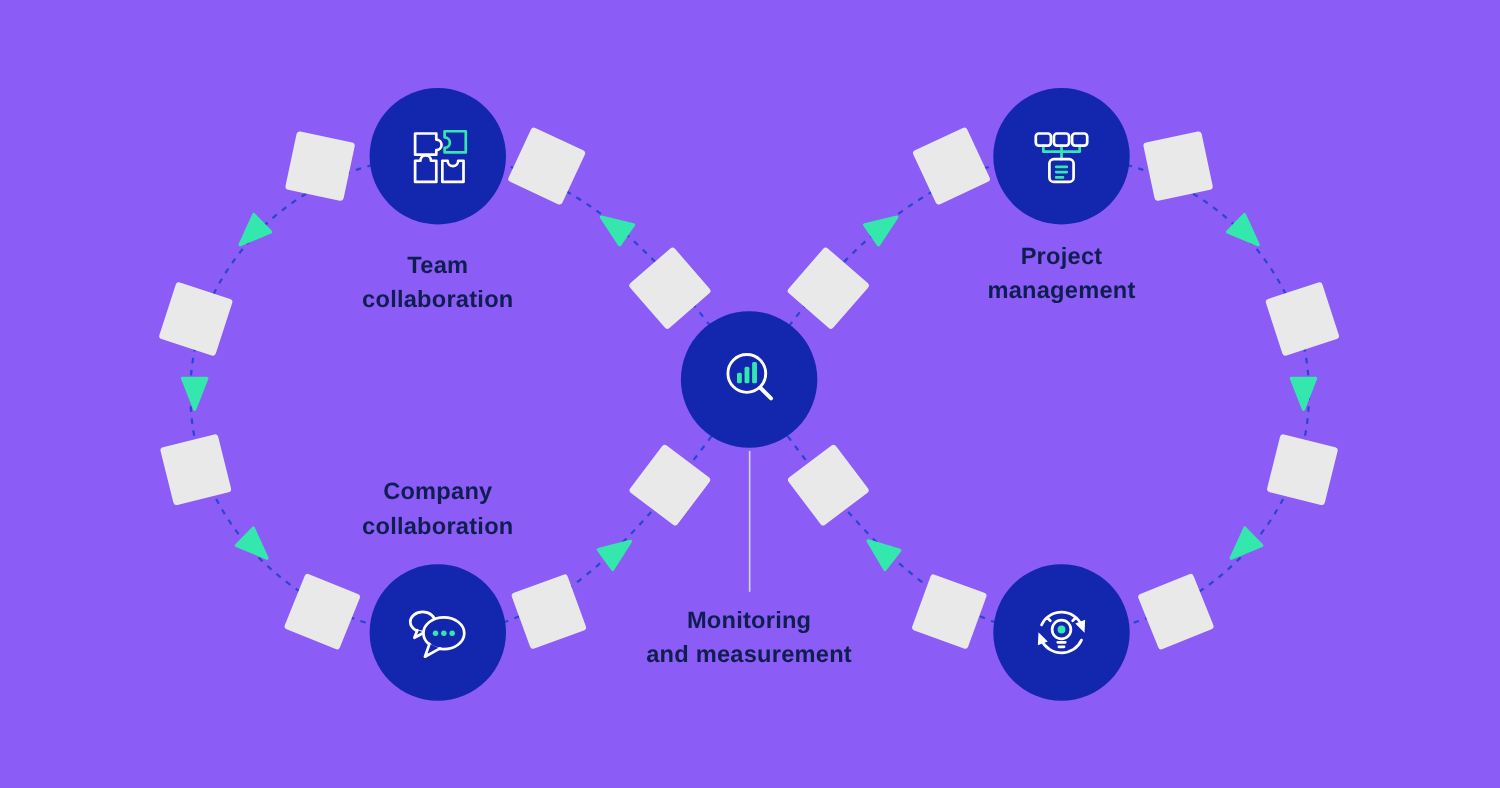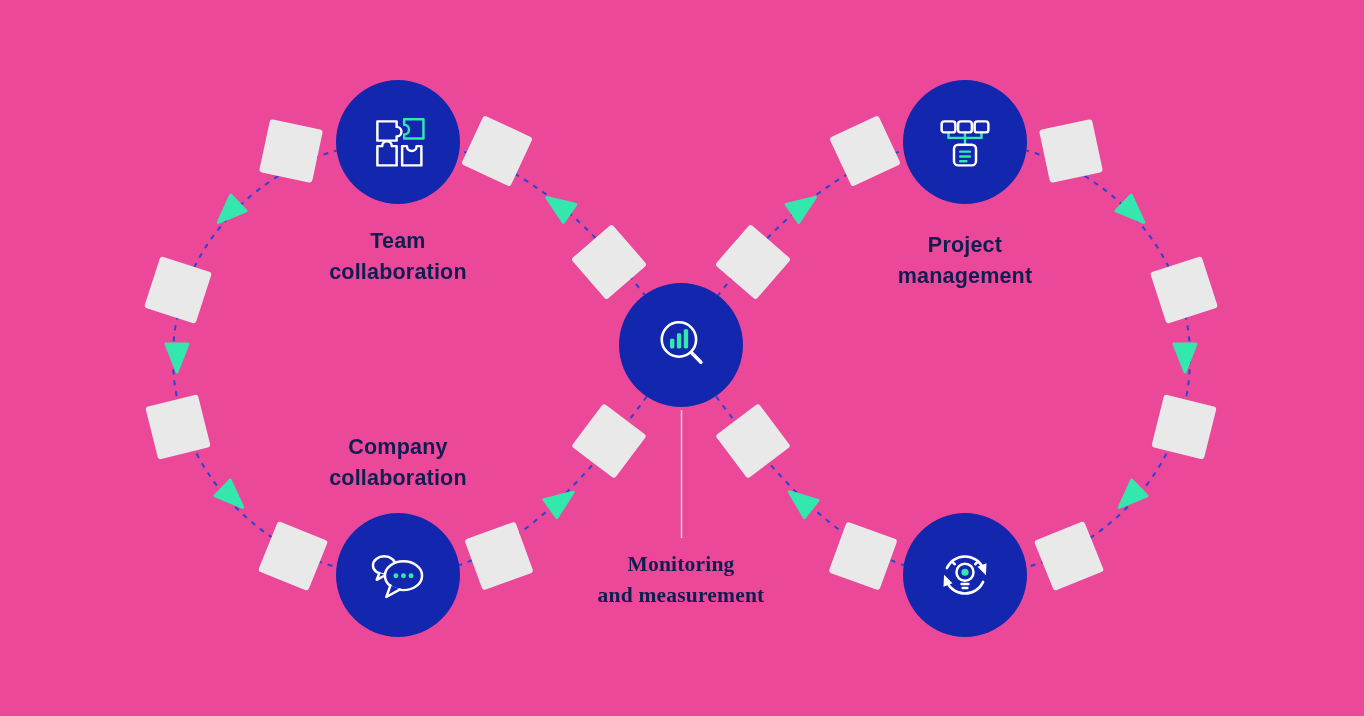--- a/index.html
+++ b/index.html
@@ -1,19 +1,19 @@
 <!DOCTYPE html>
 <html><head>
 <meta charset="utf-8">
 <title>Diagram</title>
 <style>
   html,body { margin:0; padding:0; background:#ffffff; }
   .stage {
     position:relative; width:1364px; height:716px;
-    background:#ec4899; overflow:hidden;
+    background:#8b5cf6; overflow:hidden;
     font-family:"Liberation Sans", sans-serif;
   }
   .decor { position:absolute; left:0; top:0; }
   .node-circle {
     position:absolute; width:124px; height:124px; border-radius:50%;
     background:#1326ae; display:flex; align-items:center; justify-content:center;
   }
   .node-circle svg { display:block; }
   .node-label {
     position:absolute; width:280px; text-align:center;
@@ -94,35 +94,35 @@
         <rect x="7" y="9" width="10" height="8" rx="2"></rect>
         <rect x="19" y="9" width="10" height="8" rx="2"></rect>
         <rect x="31" y="9" width="10" height="8" rx="2"></rect>
         <rect x="16" y="26" width="16" height="15" rx="3"></rect>
       </g>
       <g fill="none" stroke="#34e7ad" stroke-width="1.8" stroke-linecap="round">
         <path d="M20.5 31 H27.5 M20.5 34.5 H27.5 M20.5 38 H25"></path>
       </g>
     </svg>
   </div>
-  <div class="node-label" style="left:825px; top:230px;">Project
+  <div class="node-label" style="left:825px; top:218px;">Project
 management</div>
 
   <div class="node-circle" style="left:619px; top:283px;">
     <svg width="66" height="66" viewBox="0 0 48 48">
       <circle cx="22.5" cy="20" r="12.5" fill="none" stroke="#ffffff" stroke-width="1.9"></circle>
       <path d="M31.5 29.5 L38.5 36.5" fill="none" stroke="#ffffff" stroke-width="2.6" stroke-linecap="round"></path>
       <g fill="#34e7ad">
         <rect x="16" y="19.5" width="3.2" height="7" rx="1"></rect>
         <rect x="21" y="15.5" width="3.2" height="11" rx="1"></rect>
         <rect x="26" y="12.5" width="3.2" height="14" rx="1"></rect>
       </g>
     </svg>
   </div>
-  <div class="node-label" style="left:541px; top:549px;font-family:Liberation Serif, serif;">Monitoring
+  <div class="node-label" style="left:541px; top:549px;">Monitoring
 and measurement</div>
 
   <div class="node-circle" style="left:336px; top:513px;">
     <svg width="66" height="66" viewBox="0 0 48 48">
       <ellipse cx="14" cy="17" rx="8.2" ry="6.6" fill="#1326ae" stroke="#ffffff" stroke-width="1.8"></ellipse>
       <path d="M10.5 22.5 L8.5 27.5 L15 24" fill="#1326ae" stroke="#ffffff" stroke-width="1.8" stroke-linejoin="round" stroke-linecap="round"></path>
       <ellipse cx="28" cy="24.5" rx="13.5" ry="10.5" fill="#1326ae" stroke="#ffffff" stroke-width="1.8"></ellipse>
       <path d="M18.5 31.5 L15.5 40 L25.5 34.5" fill="#1326ae" stroke="#ffffff" stroke-width="1.8" stroke-linejoin="round" stroke-linecap="round"></path>
       <g fill="#34e7ad">
         <circle cx="22.5" cy="24.5" r="1.8"></circle>

